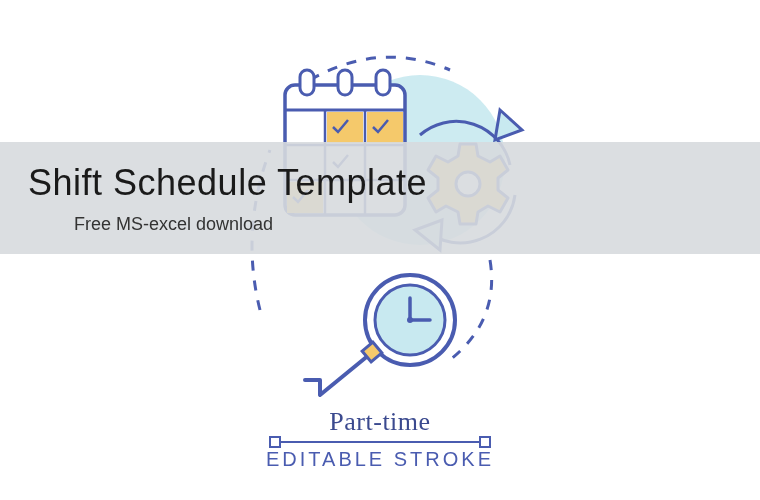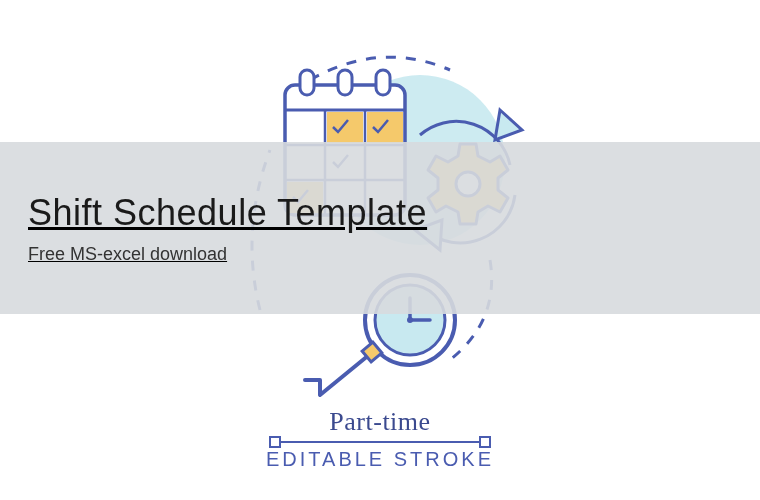--- a/index.html
+++ b/index.html
@@ -21,39 +21,39 @@
       top: 50%;
       transform: translate(-50%, -50%);
       width: 380px;
       height: 440px;
     }
     .overlay-band {
       position: absolute;
       top: 142px;
       left: 0;
       width: 100%;
-      height: 172px;
+      height: 112px;
       background: rgba(215, 218, 222, 0.9);
       padding: 24px 28px;
       display: flex;
       flex-direction: column;
       justify-content: center;
-      text-decoration: underline;
     }
     .title {
       font-size: 36px;
       font-weight: 400;
       color: #1a1a1a;
       margin-bottom: 10px;
       letter-spacing: 0.5px;
     }
     .subtitle {
       font-size: 18px;
       font-weight: 400;
       color: #333;
+      margin-left: 46px;
     }
     .part-time-label {
       font-family: Georgia, 'Times New Roman', serif;
       font-size: 26px;
       fill: #3b4a8f;
       text-anchor: middle;
       letter-spacing: 0.5px;
     }
     .editable-label {
       font-family: Arial, sans-serif;

